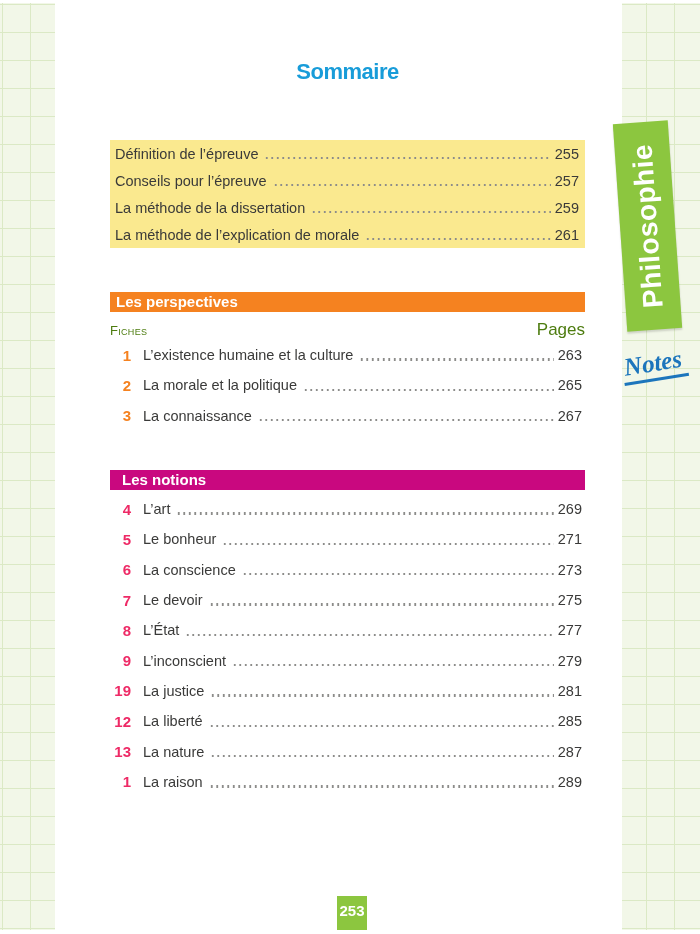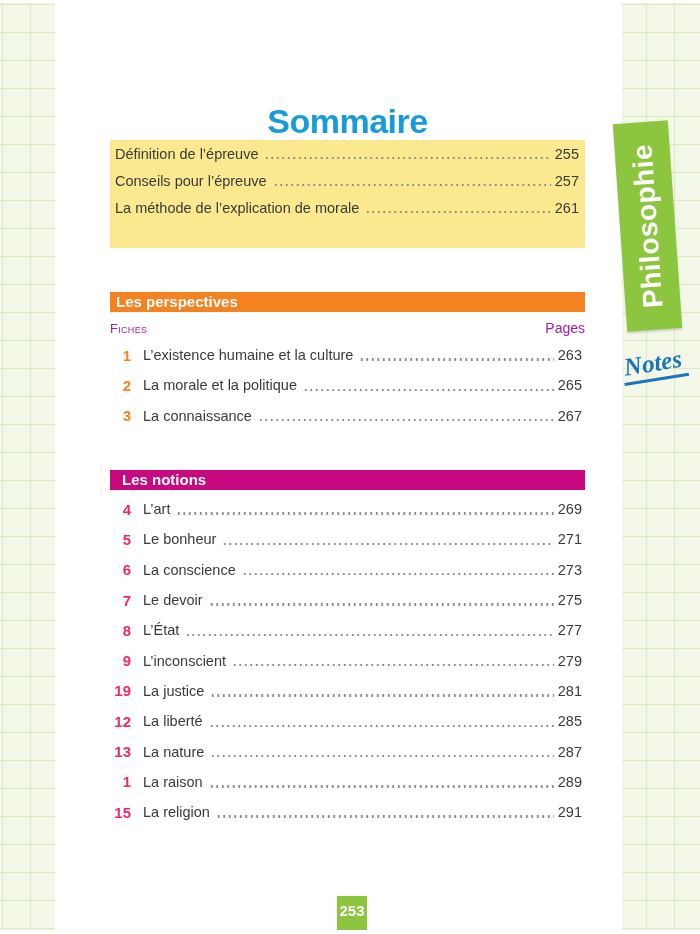--- a/index.html
+++ b/index.html
@@ -28,24 +28,23 @@
   .page {
     position: absolute;
     left: 55px; top: 0; width: 567px; height: 934px;
     background: #ffffff;
   }
 
   .page-title {
     position: absolute;
     left: 55px; top: 59px; width: 475px;
     text-align: center;
-    font-size: 34px;
+    font-size: 22px;
     font-weight: bold;
     letter-spacing: -0.5px;
-    margin-top: 43px;
   }
 
   
   .intro-box {
     position: absolute;
     left: 55px; top: 140px; width: 475px; height: 108px;
     padding: 0 6px 0 5px;
     display: flex;
     flex-direction: column;
     justify-content: flex-start;
@@ -92,24 +91,24 @@
   }
   .bar-perspectives { top: 292px; }
   .bar-notions { top: 470px; padding-left: 12px; }
 
   .list-header {
     position: absolute;
     left: 55px; top: 320px; width: 475px; height: 17px;
     display: flex;
     justify-content: space-between;
     align-items: baseline;
-    color: #a21caf;
+    color: #4d7c0f;
   }
   .list-header .fiches { font-variant: small-caps; font-size: 13px; letter-spacing: 0.3px; }
-  .list-header .pages { font-size: 14px; }
+  .list-header .pages { font-size: 17px; }
 
   .rows-perspectives {
     position: absolute;
     left: 55px; top: 340px; width: 475px;
     padding: 0 3px 0 0;
   }
   .rows-perspectives .row { height: 30.3px; }
 
   .rows-notions {
     position: absolute;
@@ -181,20 +180,26 @@
     <span class="pg">255</span>
   </div>
 
   <div class="row">
 
     <span class="label">Conseils pour l’épreuve</span>
     <span class="dots"></span>
     <span class="pg">257</span>
   </div>
 
+  <div class="row">
+
+    <span class="label">La méthode de la dissertation</span>
+    <span class="dots"></span>
+    <span class="pg">259</span>
+  </div>
 
   <div class="row">
 
     <span class="label">La méthode de l’explication de morale</span>
     <span class="dots"></span>
     <span class="pg">261</span>
   </div>
 </div>
 
   <div class="section-bar bar-perspectives" style="background: rgb(245, 130, 32);">Les perspectives</div>
@@ -294,26 +299,20 @@
     <span class="pg">287</span>
   </div>
 
   <div class="row">
     <span class="num">1</span>
     <span class="label">La raison</span>
     <span class="dots"></span>
     <span class="pg">289</span>
   </div>
 
-  <div class="row">
-    <span class="num">15</span>
-    <span class="label">La religion</span>
-    <span class="dots"></span>
-    <span class="pg">291</span>
-  </div>
 </div>
 
   <div class="page-badge" style="background: rgb(140, 198, 63);">253</div>
 </div>
 
 <div class="side-tab" style="background: rgb(140, 198, 63);">
   <span class="tab-text">Philosophie</span>
 </div>
 
 <div class="notes" style="color: rgb(28, 117, 188);">Notes</div>

